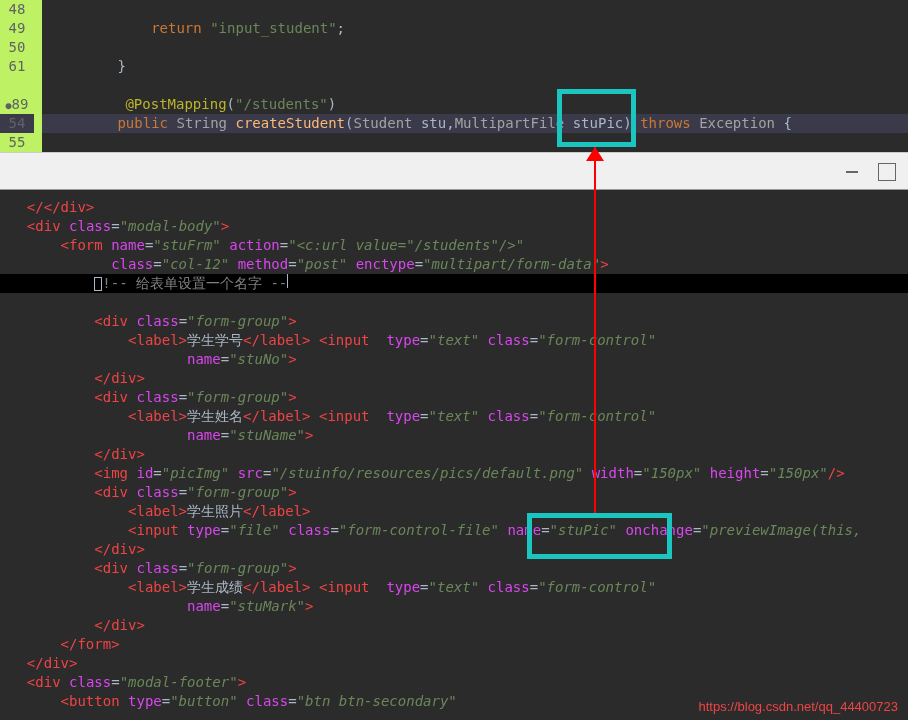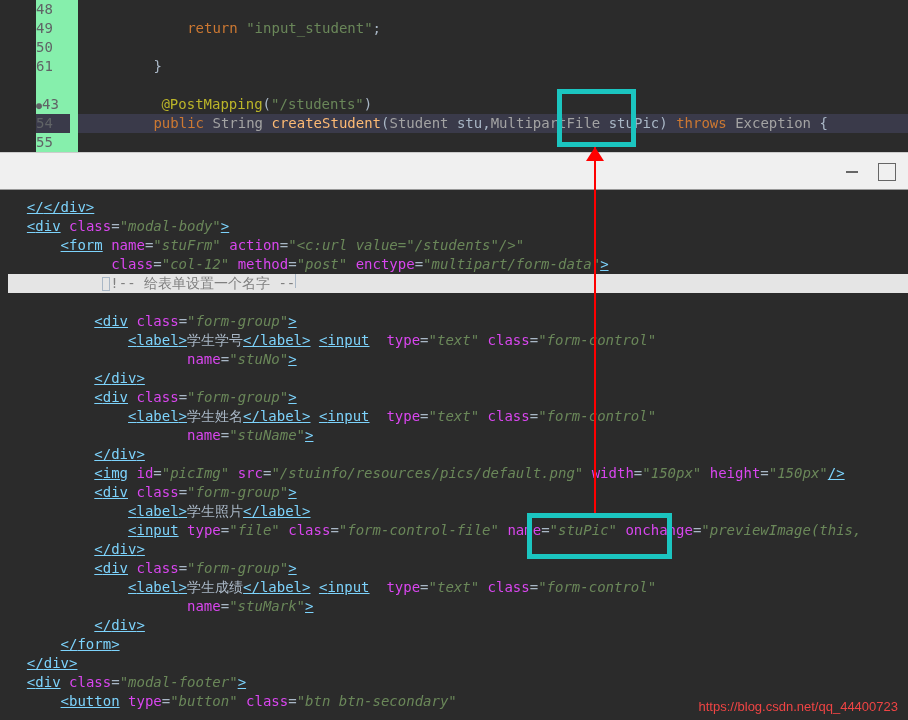--- a/index.html
+++ b/index.html
@@ -1,59 +1,59 @@
 <!DOCTYPE html>
 <html><head>
   <meta charset="utf-8">
   <style>
     * { margin: 0; padding: 0; box-sizing: border-box; }
     body { font-family: 'Consolas', 'Monaco', monospace; font-size: 14px; background: #2b2b2b; color: #a9b7c6; width: 908px; height: 720px; overflow: hidden; position: relative; }
     .editor-pane { display: flex; background: #2b2b2b; }
-    .gutter { width: 42px; background: #86efac; color: #606366; text-align: left; padding-right: 8px; user-select: none; flex-shrink: 0; margin-left: 36px; }
+    .gutter { width: 42px; background: #bef264; color: #606366; text-align: center; padding-right: 8px; user-select: none; flex-shrink: 0; }
     .gutter-line { height: 19px; line-height: 19px; }
     .gutter-icon { color: #606366; font-size: 10px; }
     .code-area { flex: 1; overflow: hidden; }
     .code-line { height: 19px; line-height: 19px; white-space: pre; padding-left: 8px; }
     .line-highlight { background: #3a3a4a; }
     .kw-orange { color: #cc7832; }
     .kw-string { color: #6a8759; }
     .kw-annotation { color: #bbb529; margin-left: 8px; }
     .kw-type { color: #a3a3a3; }
     .kw-method { color: #fdba74; }
     .kw-punct { color: #a9b7c6; }
     .kw-param { color: #a9b7c6; }
     .separator { height: 38px; background: #f0f0f0; border-top: 1px solid #ccc; border-bottom: 1px solid #999; position: relative; }
     .sep-icon { position: absolute; width: 18px; height: 18px; border: 1px solid #666; right: 12px; top: 10px; }
     .sep-dash { position: absolute; width: 12px; height: 2px; background: #666; right: 50px; top: 18px; }
-    .tag { color: #7dd3fc; text-decoration: underline; }
+    .tag { color: #ef4444; }
     .attr-name { color: #d946ef; }
     .attr-val { color: #6a8759; font-style: italic; }
     .plain-text { color: #a9b7c6; }
     .comment { color: #808080; }
     .border-box1 { position: absolute; border: 5px solid #1bc5c0; left: 557px; top: 89px; width: 79px; height: 58px; z-index: 10; }
     .border-box2 { position: absolute; border: 5px solid #1bc5c0; left: 527px; top: 513px; width: 145px; height: 46px; z-index: 10; }
     .arrow-line { position: absolute; left: 594px; top: 147px; width: 2px; height: 366px; background: #ff0000; z-index: 9; }
     .arrow-head { position: absolute; left: 586px; top: 147px; width: 0; height: 0; border-left: 9px solid transparent; border-right: 9px solid transparent; border-bottom: 14px solid #ff0000; z-index: 9; }
     .watermark { position: absolute; right: 10px; bottom: 6px; color: #ef4444; font-size: 13px; font-family: Arial, sans-serif; z-index: 20; }
     .cursor-mark { display: inline-block; width: 8px; height: 14px; border: 1px solid #a9b7c6; vertical-align: middle; }
     .editor2 { background: #2b2b2b; padding-top: 8px; }
     .editor2 .code-line { padding-left: 10px; height: 19px; line-height: 19px; }
-    .line-hl2 { background: #e5e5e5; margin-left: 8px; }
+    .line-hl2 { background: #000000; }
   </style>
 </head>
 <body>
 
 <div class="editor-pane">
   <div class="gutter">
     <div class="gutter-line">48</div>
     <div class="gutter-line">49</div>
     <div class="gutter-line">50</div>
     <div class="gutter-line">61</div>
     <div class="gutter-line">&nbsp;</div>
-    <div class="gutter-line"><span class="gutter-icon">●</span><span>43</span></div>
+    <div class="gutter-line"><span class="gutter-icon">●</span><span>89</span></div>
     <div class="gutter-line line-highlight">54</div>
     <div class="gutter-line">55</div>
   </div>
   <div class="code-area">
     <div class="code-line"></div>
     <div class="code-line">            <span class="kw-orange">return</span> <span class="kw-string">"input_student"</span><span class="kw-punct">;</span></div>
     <div class="code-line"></div>
     <div class="code-line">        <span class="kw-punct">}</span></div>
     <div class="code-line"></div>
     <div class="code-line">        <span class="kw-annotation">@PostMapping</span><span class="kw-punct">(</span><span class="kw-string">"/students"</span><span class="kw-punct">)</span></div>

